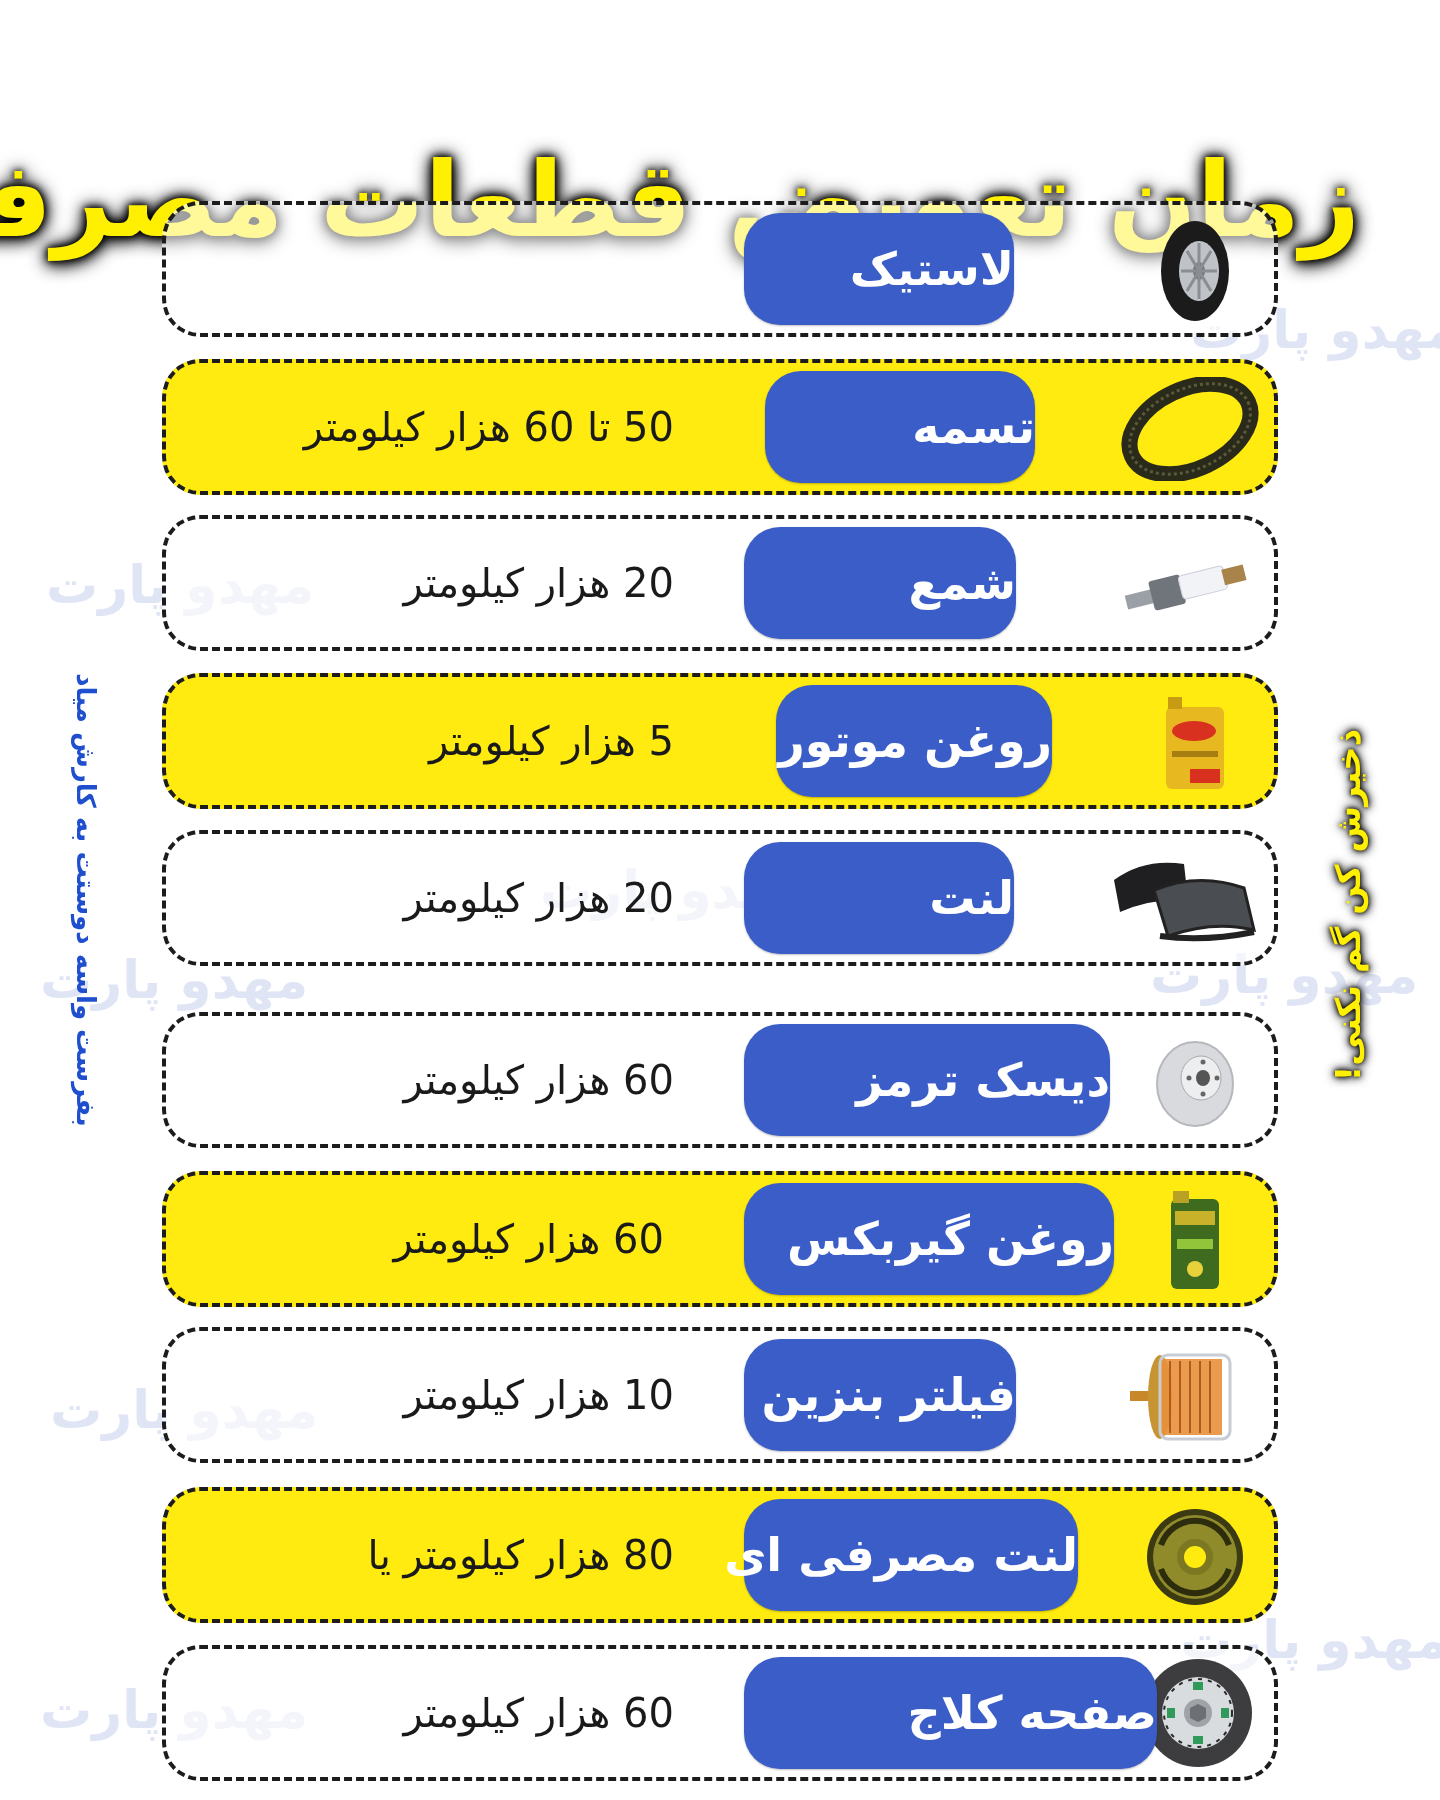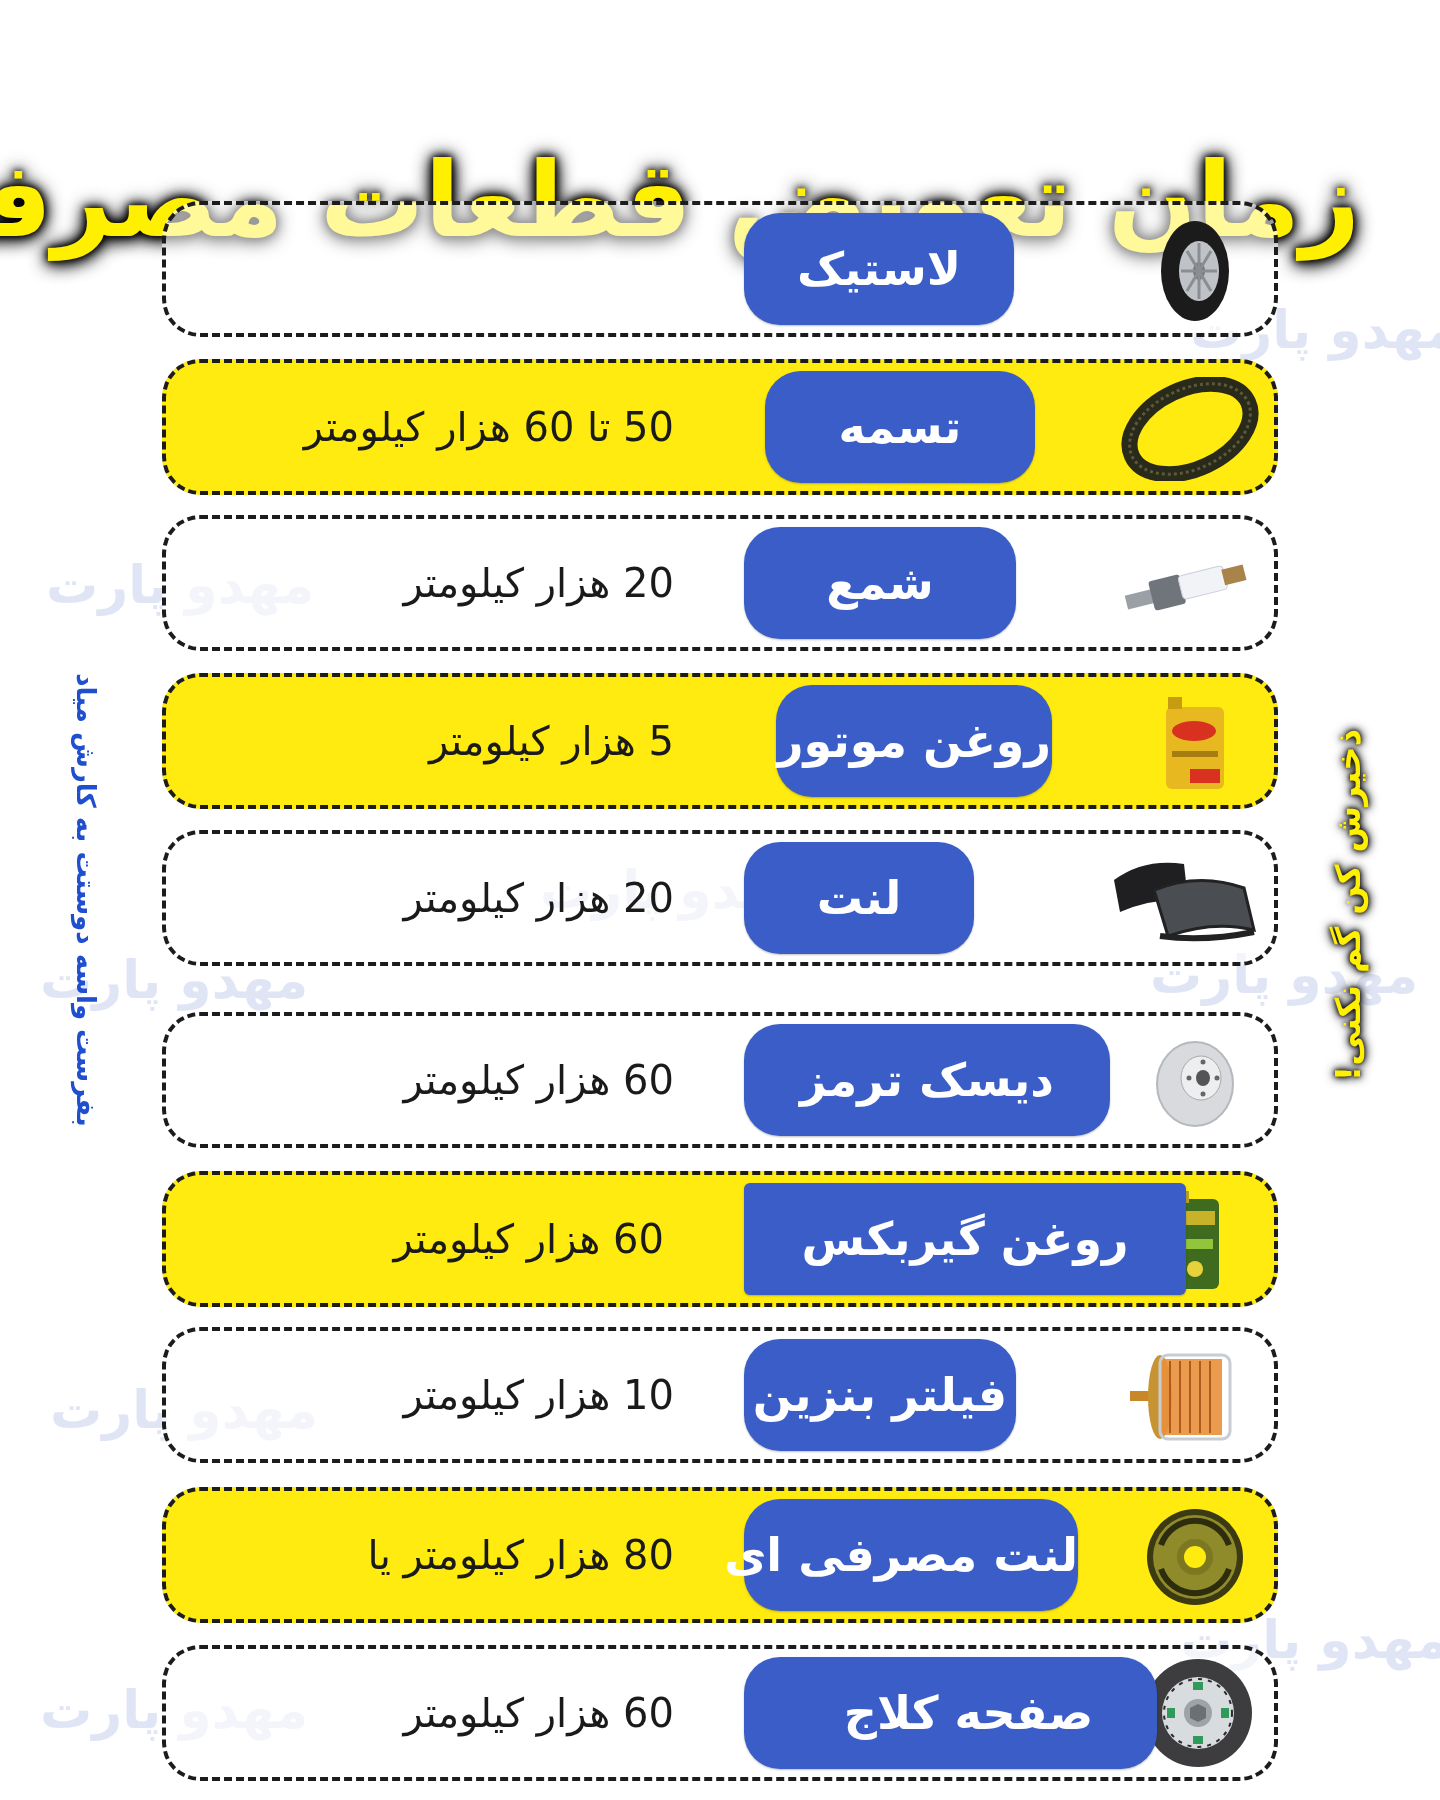--- a/index.html
+++ b/index.html
@@ -30,21 +30,21 @@
   }
   .row.yellow { background: #FFEB0F; }
   .row .icon {
     position: absolute; right: 24px; top: 14px; width: 110px; height: 104px;
     display: flex; align-items: center; justify-content: center;
   }
   .row .badge {
     position: absolute; left: 578px; top: 8px; height: 112px;
     background: #3A5DC8; border-radius: 36px;
     color: #fff; font-weight: bold; font-size: 46px; line-height: 112px;
-    text-align: center; direction: rtl;
+    text-align: right; direction: rtl;
     box-shadow: 0 1px 2px rgba(0,0,0,.25);
     white-space: nowrap;
   }
   .row .interval {
     position: absolute; right: 600px; top: 0; height: 128px;
     line-height: 128px; font-size: 40px; color: #1a1a1a;
     direction: rtl; white-space: nowrap;
   }
   .side-left {
     position: absolute; left: 66px; top: 700px; width: 40px; height: 400px;
@@ -145,21 +145,21 @@
 </div>
 
 <div class="row" style="top:830px;">
   <div class="icon" style="right:10px;width:160px;">
     <svg width="160" height="100" viewBox="0 0 160 100">
       <path d="M10 30 Q40 8 80 14 L84 50 Q48 48 16 62 Z" fill="#1f1f22"></path>
       <path d="M50 40 Q95 22 140 38 L150 80 Q110 70 64 86 Z" fill="#4a4d52" stroke="#222" stroke-width="3"></path>
       <path d="M56 86 Q100 92 150 82" stroke="#222" stroke-width="6" fill="none"></path>
     </svg>
   </div>
-  <div class="badge" style="width:230px;">لنت</div>
+  <div class="badge" style="width:270px;">لنت</div>
   <div class="interval">20 هزار کیلومتر</div>
 </div>
 
 <div class="row" style="top:1012px;">
   <div class="icon">
     <svg width="100" height="100" viewBox="0 0 100 100">
       <ellipse cx="50" cy="52" rx="38" ry="42" fill="#d8dadd" stroke="#b5b8bc" stroke-width="2"></ellipse>
       <ellipse cx="56" cy="46" rx="20" ry="22" fill="#eceef0" stroke="#aaa"></ellipse>
       <ellipse cx="58" cy="46" rx="7" ry="8" fill="#555"></ellipse>
       <circle cx="58" cy="30" r="2.5" fill="#666"></circle>
@@ -175,21 +175,21 @@
 <div class="row yellow" style="top:1171px;">
   <div class="icon">
     <svg width="60" height="104" viewBox="0 0 60 104">
       <rect x="6" y="10" width="48" height="90" rx="6" fill="#3f6b1e"></rect>
       <rect x="8" y="2" width="16" height="12" fill="#b8a124"></rect>
       <rect x="10" y="22" width="40" height="14" fill="#c8b22a"></rect>
       <rect x="12" y="50" width="36" height="10" fill="#93c53a"></rect>
       <circle cx="30" cy="80" r="8" fill="#e7d23c"></circle>
     </svg>
   </div>
-  <div class="badge" style="width:442px;border-radius:6px;">روغن گیربکس</div>
+  <div class="badge" style="width:370px;">روغن گیربکس</div>
   <div class="interval" style="right:610px;">60 هزار کیلومتر</div>
 </div>
 
 <div class="row" style="top:1327px;">
   <div class="icon" style="right:20px;width:130px;">
     <svg width="130" height="104" viewBox="0 0 130 104">
       <rect x="6" y="46" width="22" height="10" fill="#c8882a"></rect>
       <ellipse cx="36" cy="52" rx="12" ry="42" fill="#c79434"></ellipse>
       <rect x="36" y="14" width="62" height="76" fill="#e9903b" opacity="0.9"></rect>
       <g stroke="#b05a1d" stroke-width="2">

